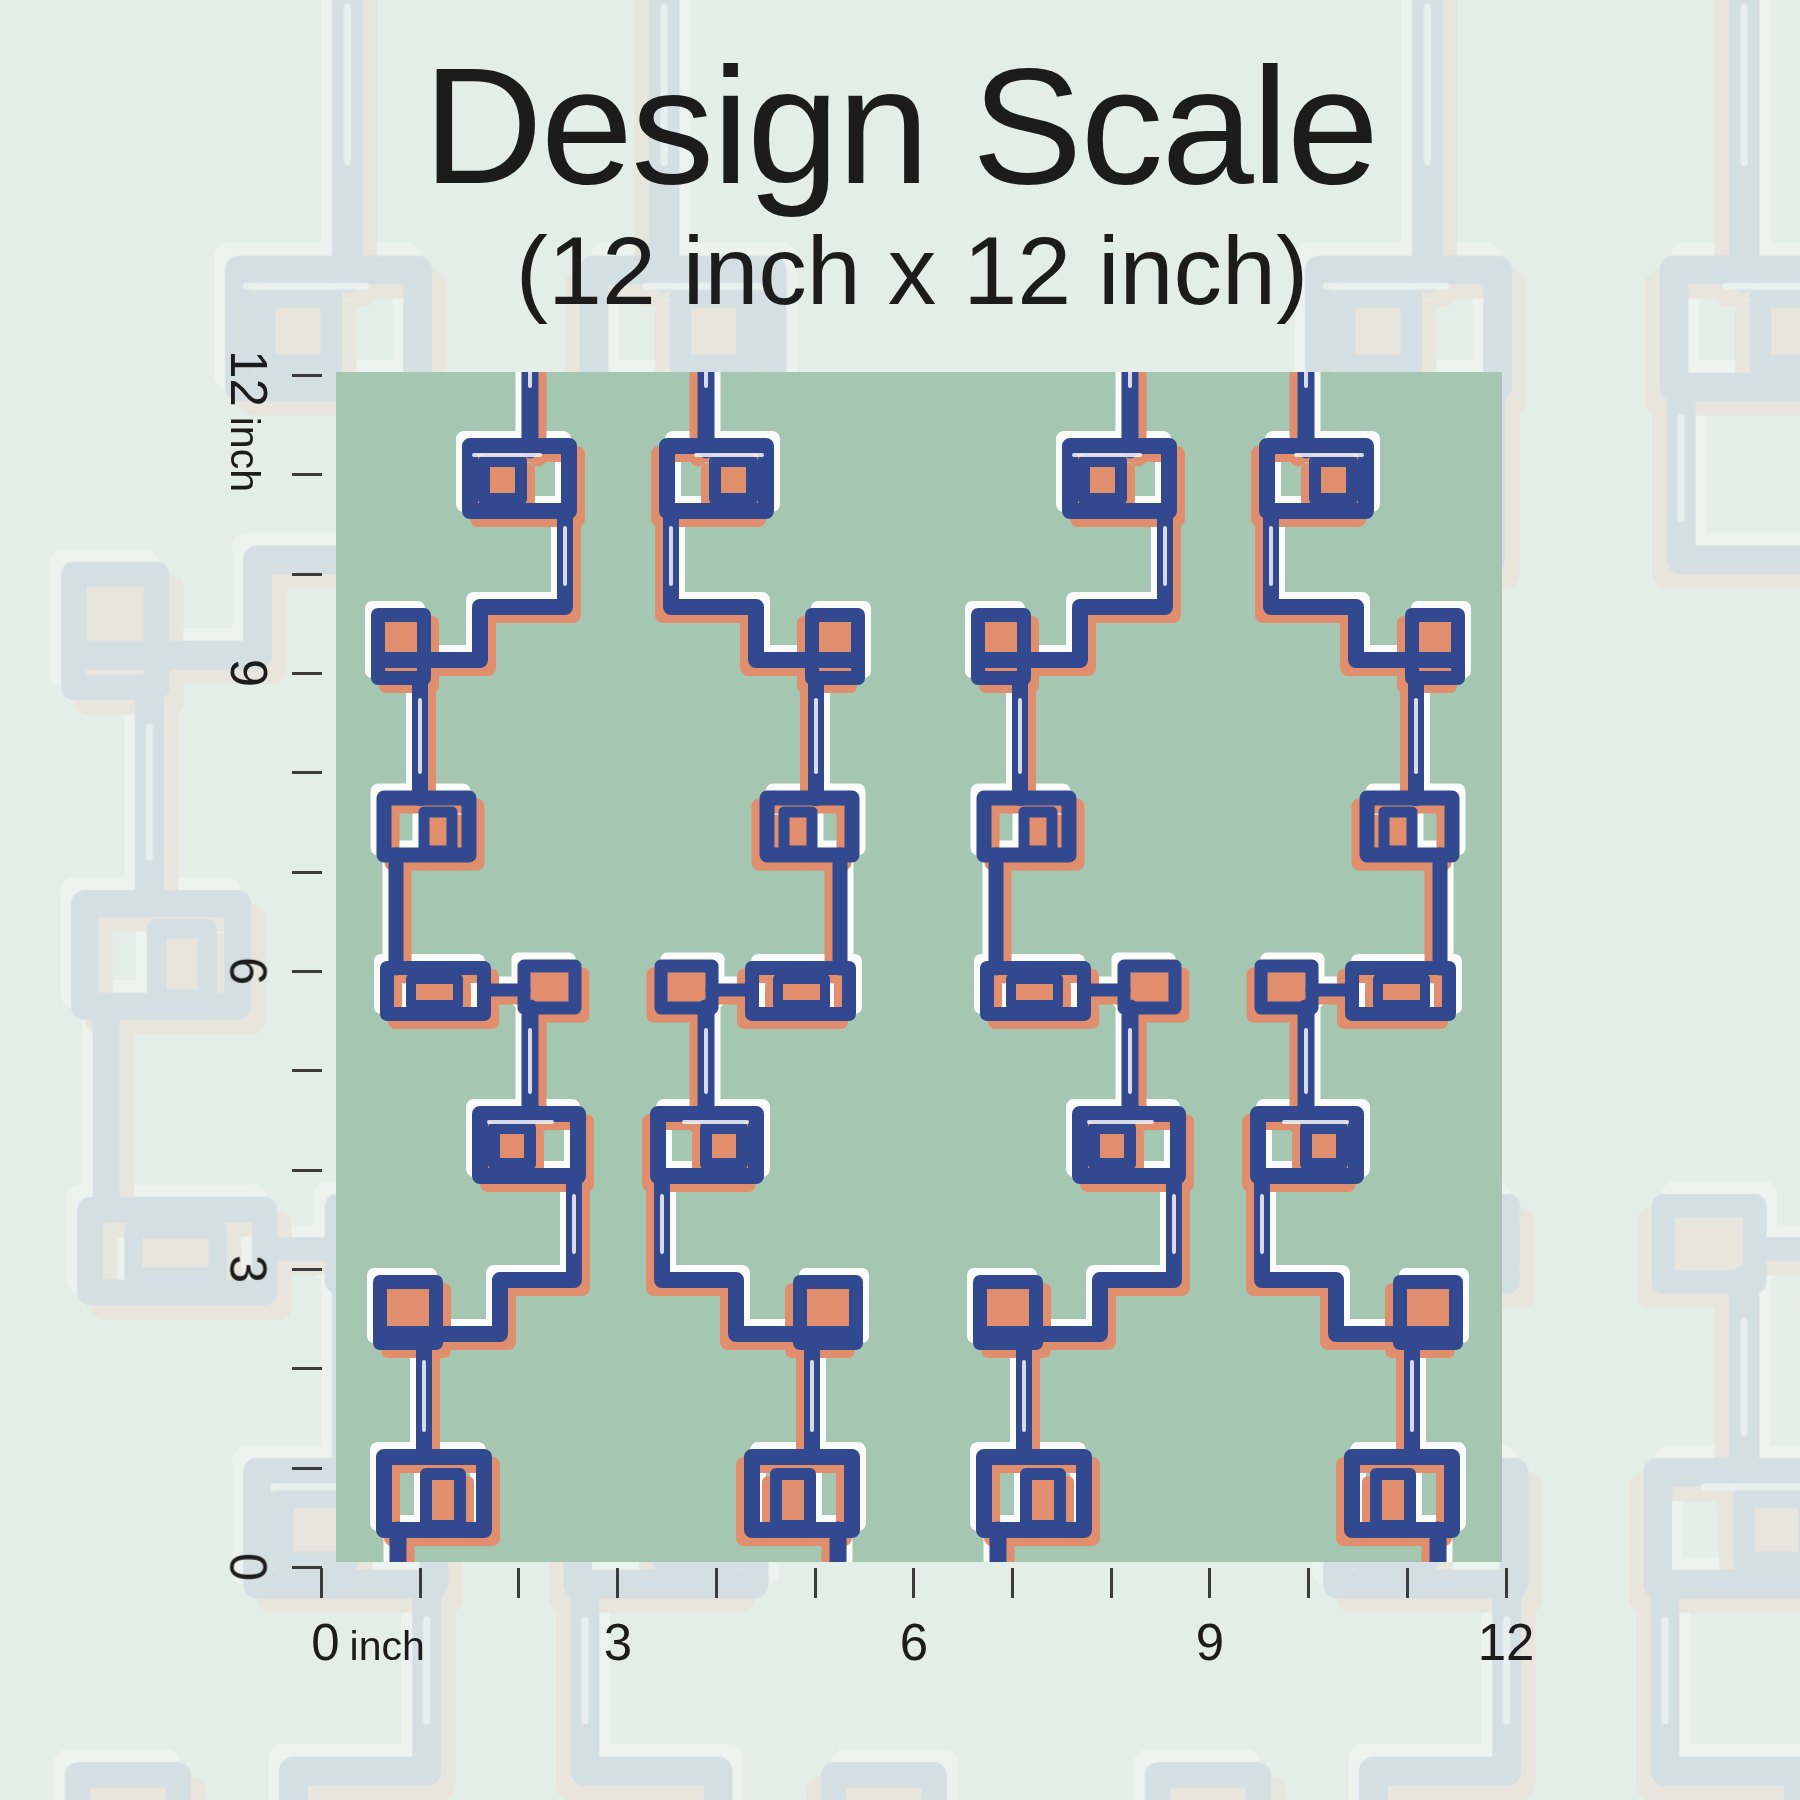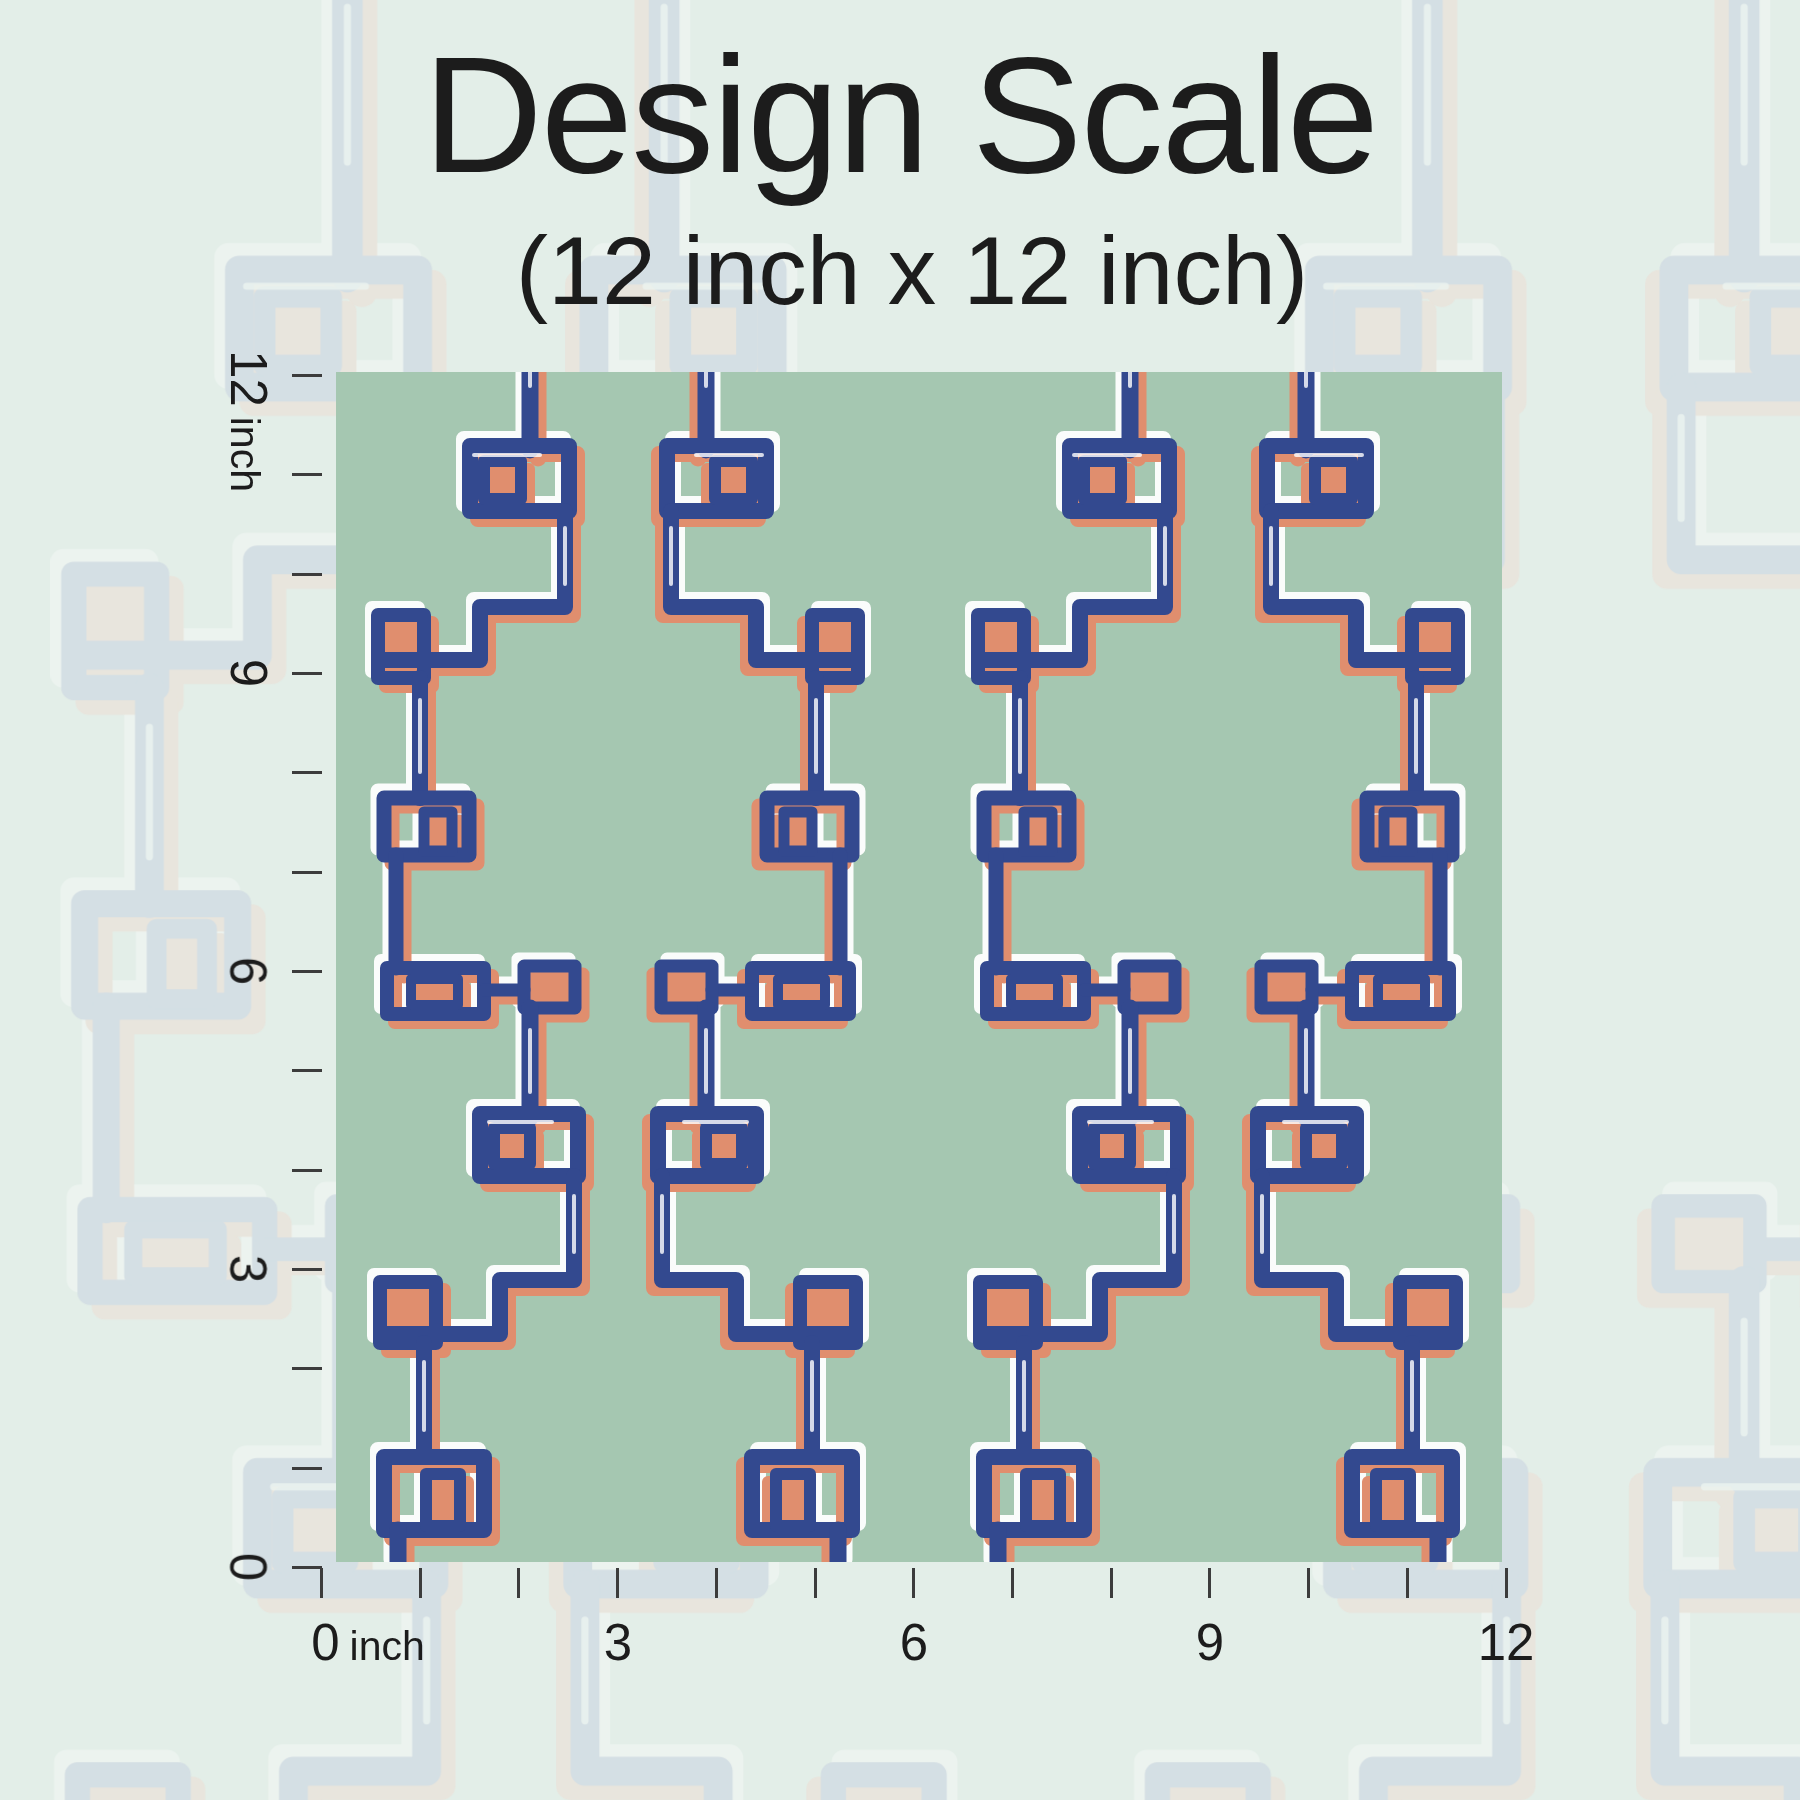--- a/index.html
+++ b/index.html
@@ -10,21 +10,21 @@
   }
   #bg-svg{position:absolute;left:0;top:0;}
   .fade{opacity:0.34;}
   
   .ln{stroke:var(--navy,#33498f);}
   .lc{stroke:var(--coral,#e08e6e);}
   .lw{stroke:var(--wht,#ffffff);opacity:.95;}
   .lf{fill:var(--coral,#e08e6e);stroke:none;}
   .lh path{stroke:#ffffff;stroke-width:4;fill:none;stroke-linecap:round;opacity:.8;}
   .title{
-    position:absolute;left:0;top:28px;width:1800px;text-align:center;
+    position:absolute;left:0;top:39px;width:1800px;text-align:center;
     font-size:166px;line-height:1.05;color:var(--txt,#1c1c1c);
     letter-spacing:-2px;white-space:nowrap;
   }
   .subtitle{
     position:absolute;left:12px;top:220px;width:1800px;text-align:center;
     font-size:97px;line-height:1.05;color:var(--txt,#1c1c1c);white-space:nowrap;
   }
   #swatch-svg{position:absolute;left:336px;top:372px;}
   .tick{position:absolute;background:var(--tick,#3c3c3c);}
   .tick.h{width:30px;height:3px;left:292px;}

